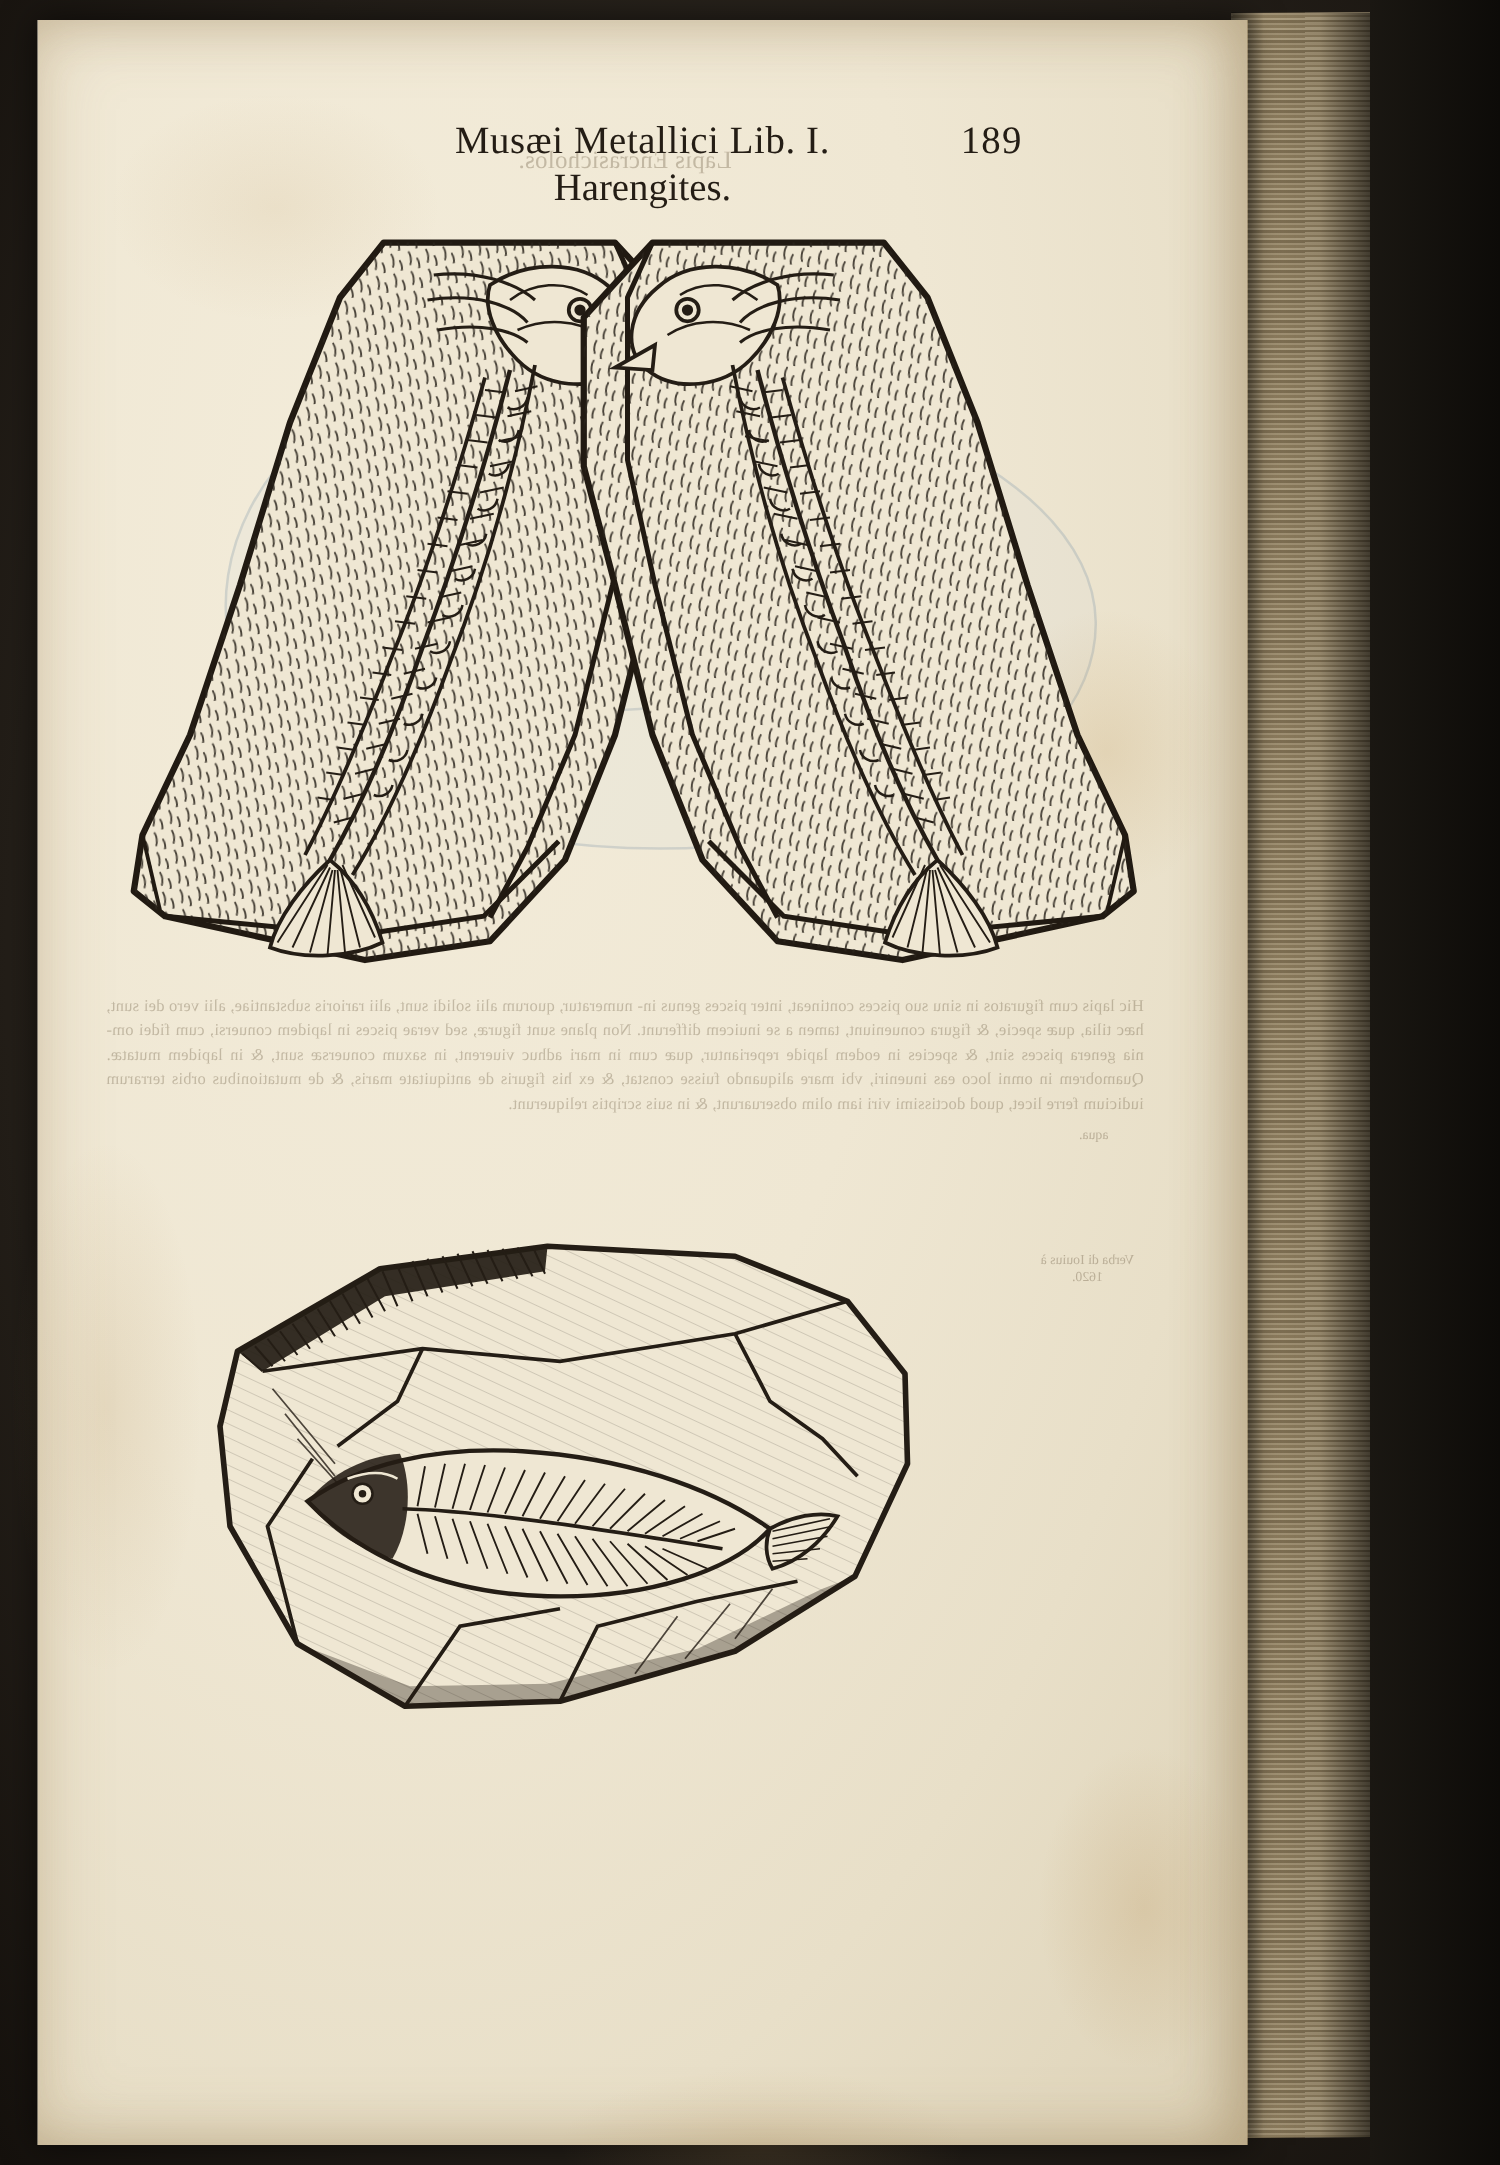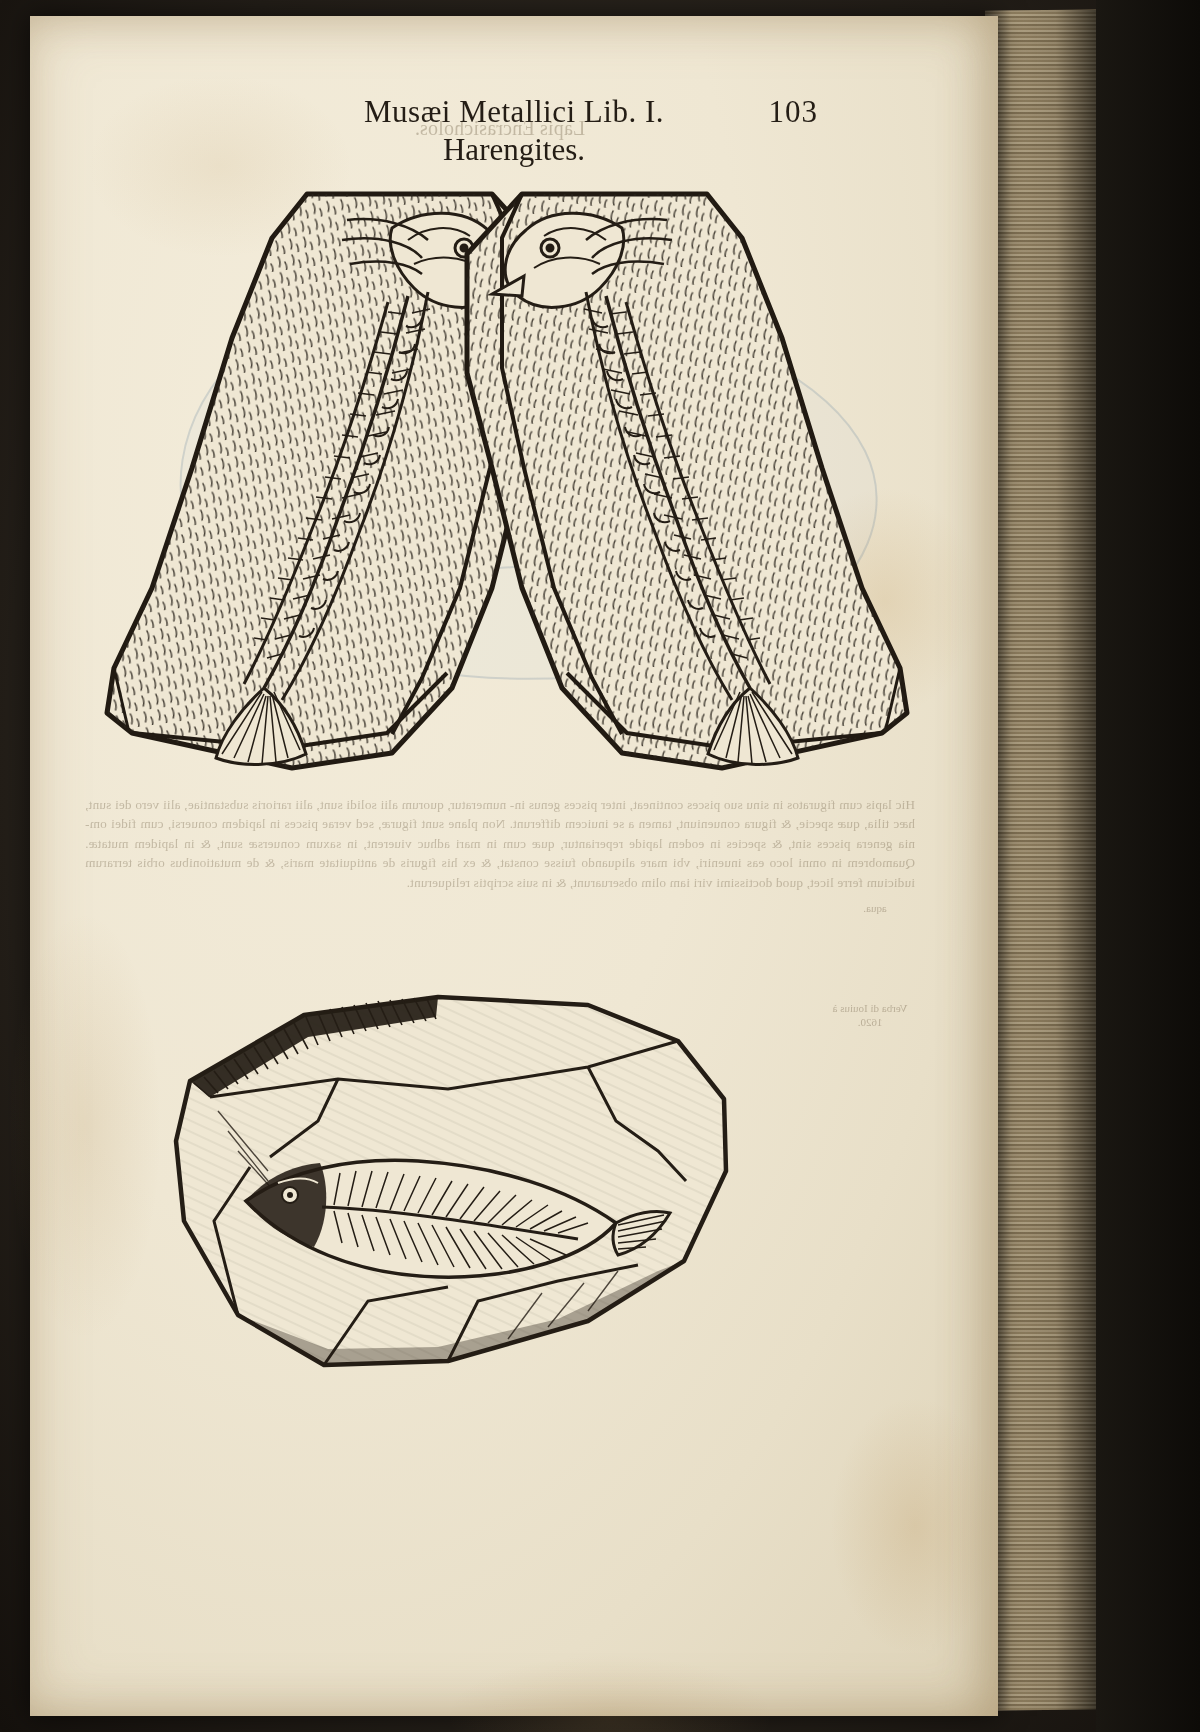--- a/index.html
+++ b/index.html
@@ -225,21 +225,21 @@
 
     <div class="stain s1"></div>
     <div class="stain s2"></div>
     <div class="stain s3"></div>
     <div class="stain s4"></div>
     <div class="stain s5"></div>
 
     <div class="headline">
       <span class="line1">Musæi Metallici  Lib. I.</span>
     </div>
-    <div class="folio">103</div>
+    <div class="folio">189</div>
     <div class="subhead">Harengites.</div>
 
     <svg class="cut-top" viewBox="0 0 830 680">
       <defs>
         <pattern id="hatchL" width="14" height="16" patternUnits="userSpaceOnUse" patternTransform="rotate(-8)">
           <path d="M4 2 q2 5 0 10" stroke="#2a241c" stroke-width="1.5" fill="none" stroke-linecap="round"></path>
           <path d="M10 8 q2 5 0 9" stroke="#2a241c" stroke-width="1.5" fill="none" stroke-linecap="round"></path>
         </pattern>
         <pattern id="hatchR" width="14" height="16" patternUnits="userSpaceOnUse" patternTransform="rotate(8)">
           <path d="M4 2 q-2 5 0 10" stroke="#2a241c" stroke-width="1.5" fill="none" stroke-linecap="round"></path>

